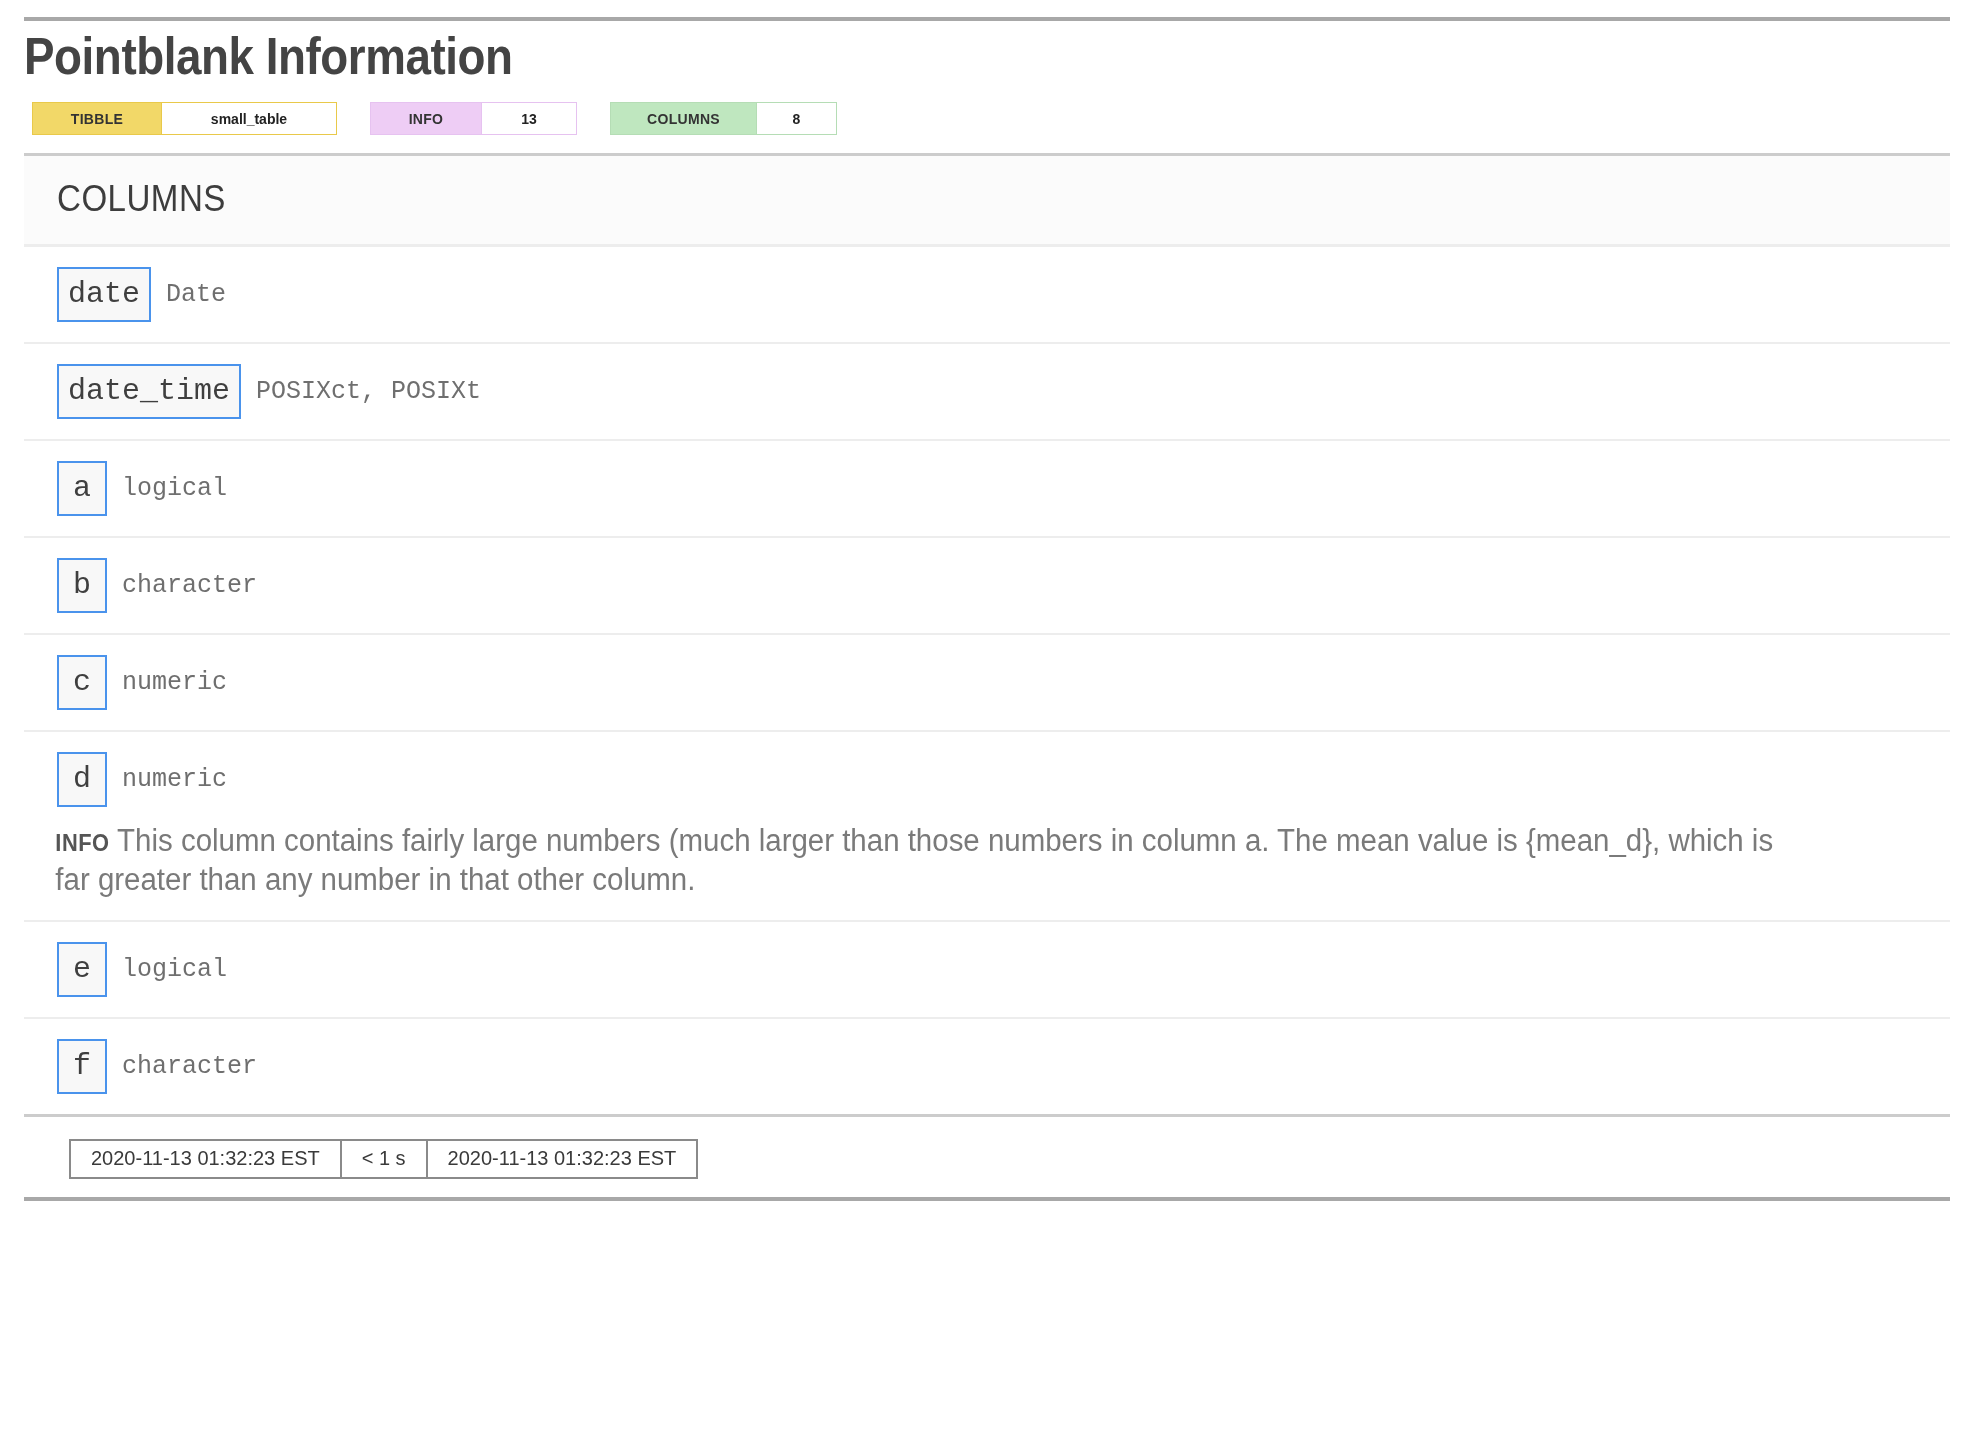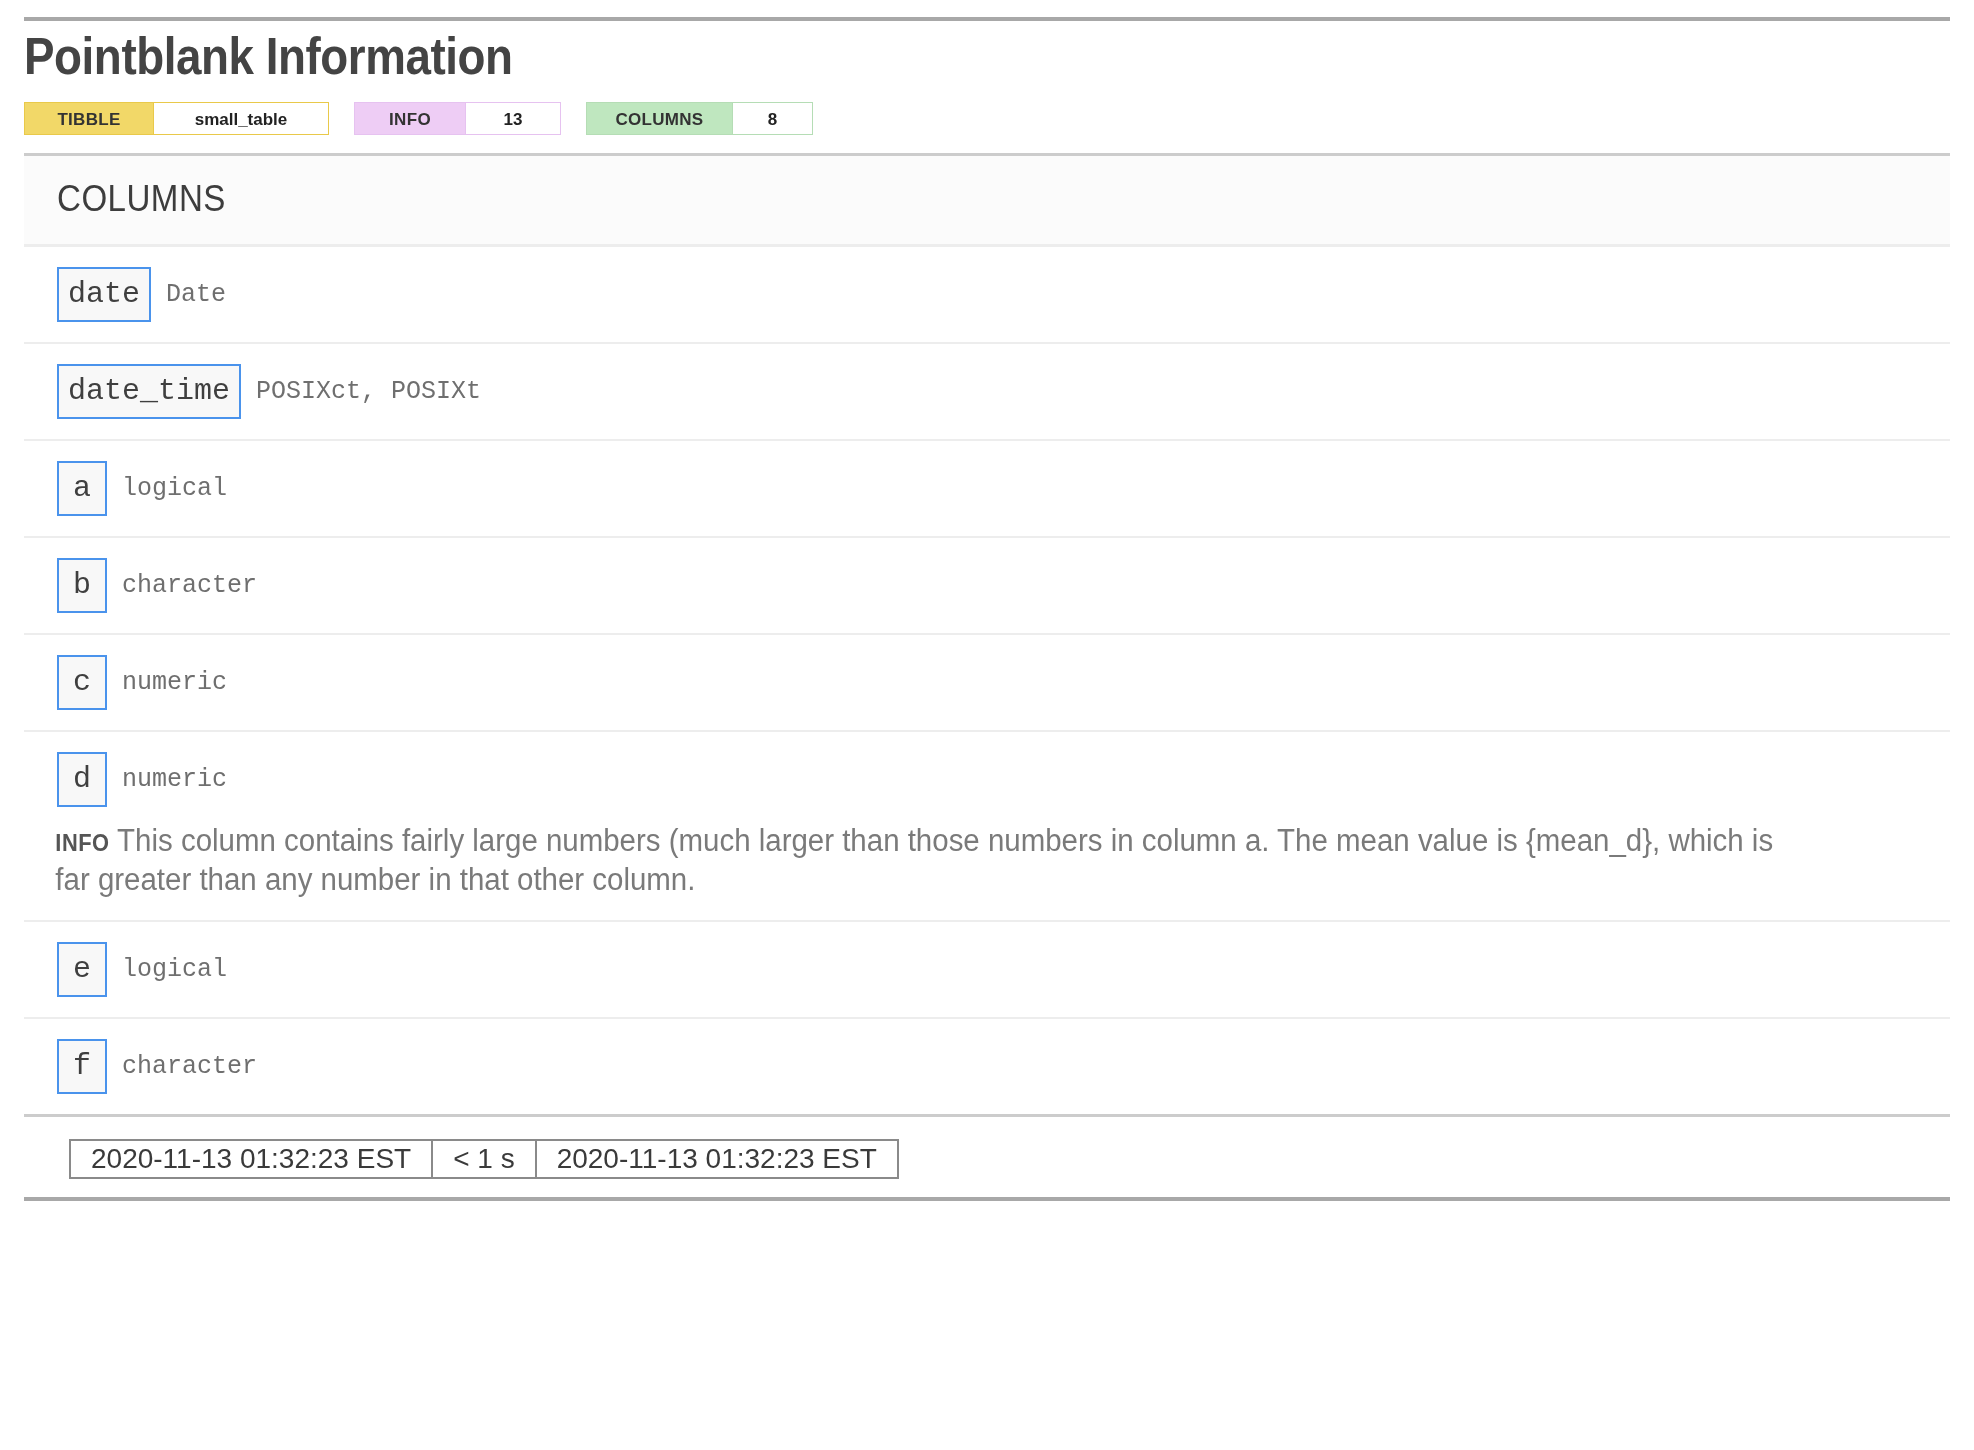--- a/index.html
+++ b/index.html
@@ -65,24 +65,25 @@
   .badge-row {
     margin-top: 18px;
     display: flex;
     align-items: center;
     gap: 25px;
   }
   .badge {
     display: flex;
     align-items: stretch;
     height: 33px;
-    font-size: 17px;
+    font-size: 14px;
     font-weight: bold;
     line-height: 33px;
     overflow: hidden;
+    margin-left: 8px;
   }
   .badge .k {
     padding: 0 22px;
     color: #333333;
     text-align: center;
     letter-spacing: 0.3px;
     font-family: "Liberation Sans", sans-serif;
   }
   .badge .v {
     padding: 0 22px;
@@ -186,21 +187,21 @@
     border: 2px solid #8a8a8a;
     height: 40px;
     background: #ffffff;
   }
   .stamp .cell {
     display: flex;
     align-items: center;
     justify-content: center;
     padding: 0 20px;
     font-family: "Liberation Sans Narrow", "Liberation Sans", sans-serif;
-    font-size: 28px;
+    font-size: 20px;
     color: #3a3a3a;
     white-space: pre;
   }
   .stamp .cell + .cell { border-left: 2px solid #8a8a8a; }
 </style>
 </head>
 <body>
 
 <div class="page">
 

